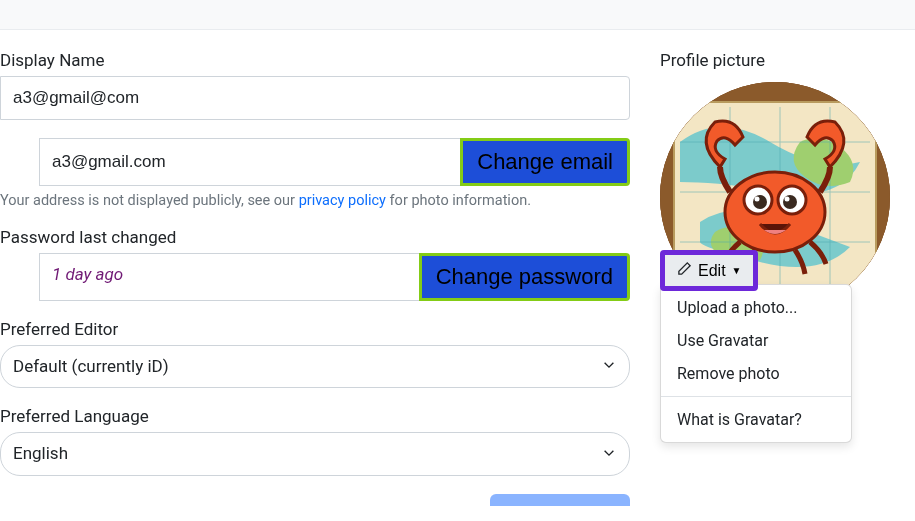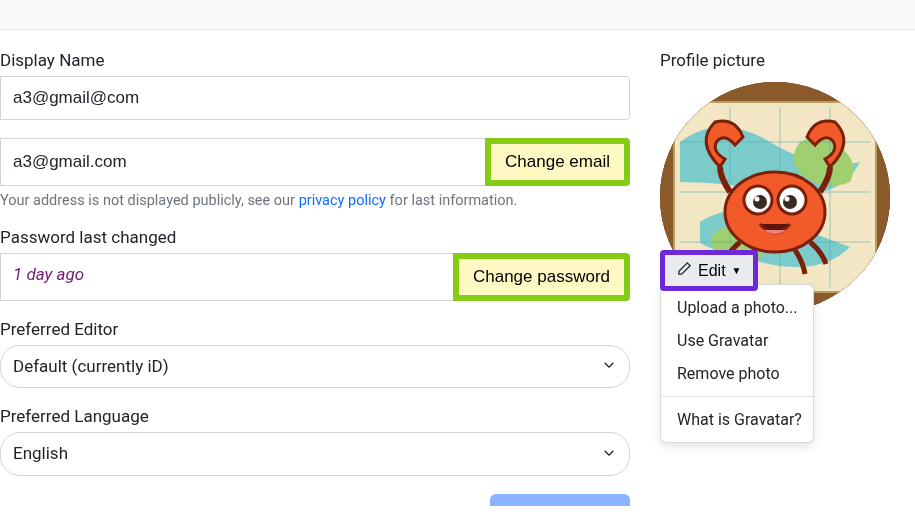--- a/index.html
+++ b/index.html
@@ -47,26 +47,27 @@
     border-top-left-radius: 0;
     border-bottom-left-radius: 0;
   }
   .form-group { margin-bottom: 18px; }
   .input-group { display: flex; width: 100%; }
   .input-group .form-control {
     flex: 1;
     border-top-right-radius: 0;
     border-bottom-right-radius: 0;
     border-right: none;
+    margin-left: 39px;
   }
   .input-group-btn {
     padding: 8px 14px;
-    font-size: 17px;
-    background: #fef9c3;
-    border: 6px solid #84cc16;
+    font-size: 22px;
+    background: #1d4ed8;
+    border: 3px solid #84cc16;
     border-top-right-radius: 4px;
     border-bottom-right-radius: 4px;
     cursor: pointer;
     white-space: nowrap;
   }
   .hint {
     font-size: 14.5px;
     color: #6c757d;
     margin-top: 6px;
   }
@@ -113,21 +114,21 @@
     border-radius: 4px;
     padding: 6px 12px;
     font-size: 16px;
     cursor: pointer;
   }
   .edit-btn svg { width: 15px; height: 15px; }
   .dropdown-menu {
     position: absolute;
     left: 0px;
     top: 234px;
-    width: 154px;
+    width: 192px;
     background: #fff;
     border: 1px solid rgba(0,0,0,0.15);
     border-radius: 6px;
     box-shadow: 0 4px 10px rgba(0,0,0,0.1);
     padding: 6px 0;
     z-index: 4;
   }
   .dropdown-item {
     display: block;
     padding: 7px 16px;
@@ -161,21 +162,21 @@
       <label class="form-label">Display Name</label>
       <input class="form-control" type="text" value="a3@gmail@com" style="">
     </div>
 
     <div class="form-group">
       <div class="input-group">
         <input class="form-control" type="text" value="a3@gmail.com" style="">
         <button class="input-group-btn">Change email</button>
       </div>
       <div class="hint">
-        <span>Your address is not displayed publicly, see our </span><a href="#">privacy policy</a><span> for last information.</span>
+        <span>Your address is not displayed publicly, see our </span><a href="#">privacy policy</a><span> for photo information.</span>
       </div>
     </div>
 
     <div class="form-group">
       <label class="form-label">Password last changed</label>
       <div class="input-group">
         <div class="form-control readonly-italic">1 day ago</div>
         <button class="input-group-btn">Change password</button>
       </div>
     </div>

